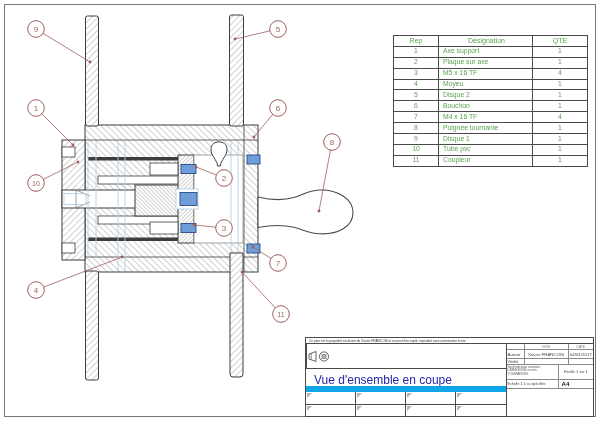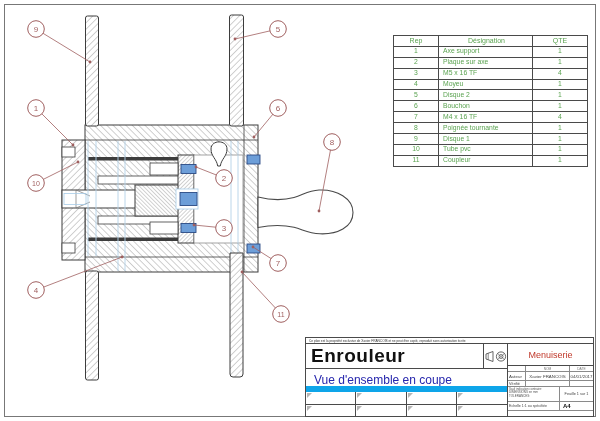--- a/index.html
+++ b/index.html
@@ -282,21 +282,20 @@
           <td class="c2" style="color: rgb(91, 163, 81);">1</td>
         </tr>
       </tbody>
   </table>
 
   <div class="tb">
     <div class="tb-strip">Ce plan est la propriété exclusive de Xavier FRANCOIS et ne peut être copié, reproduit sans autorisation écrite</div>
     <div class="tb-main">
       <div class="tb-left">
         <div class="tb-titlerow">
-          <div class="tb-title">Enrouleur</div>
           <div class="tb-logo">
             <svg width="22" height="13" viewBox="0 0 22 13" style="position:static">
               <path d="M1,4 L8,1.5 L8,11.5 L1,9 Z" fill="none" stroke="#555" stroke-width="0.9"></path>
               <line x1="3.2" y1="3.2" x2="3.2" y2="9.8" stroke="#555" stroke-width="0.7"></line>
               <circle cx="16" cy="6.5" r="4.6" fill="none" stroke="#555" stroke-width="0.9"></circle>
               <circle cx="16" cy="6.5" r="2" fill="none" stroke="#555" stroke-width="0.8"></circle>
               <line x1="12.2" y1="3.2" x2="19.8" y2="9.8" stroke="#555" stroke-width="0.6"></line>
               <line x1="12.2" y1="9.8" x2="19.8" y2="3.2" stroke="#555" stroke-width="0.6"></line>
             </svg>
           </div>
@@ -323,21 +322,20 @@
             </div>
           <div class="tb-cell">
               <span class="tri"></span>
             </div>
           <div class="tb-cell">
               <span class="tri"></span>
             </div>
         </div>
       </div>
       <div class="tb-right">
-        <div class="tb-dept">Menuiserie</div>
         <div class="mt-row mt-head">
           <div class="mt-l"></div>
           <div class="mt-n">NOM</div>
           <div class="mt-d">DATE</div>
         </div>
         <div class="mt-row mt-auteur">
           <div class="mt-l">Auteur</div>
           <div class="mt-n">Xavier FRANCOIS</div>
           <div class="mt-d">04/01/2017</div>
         </div>

